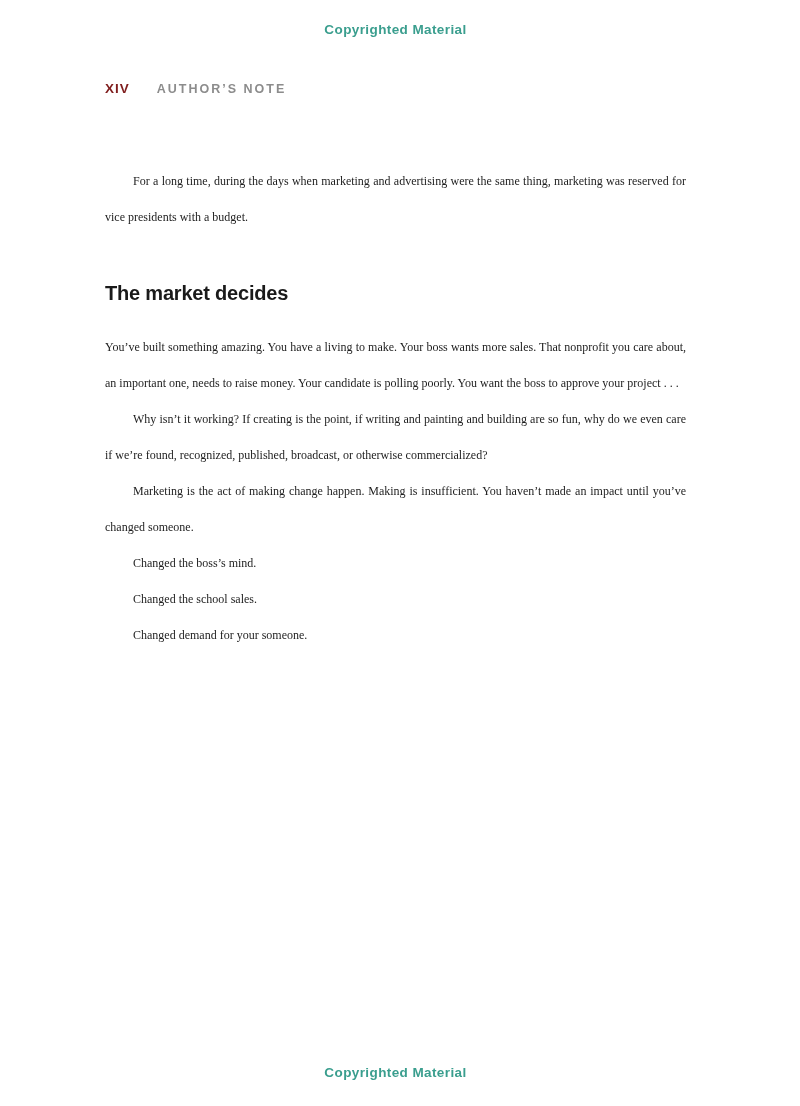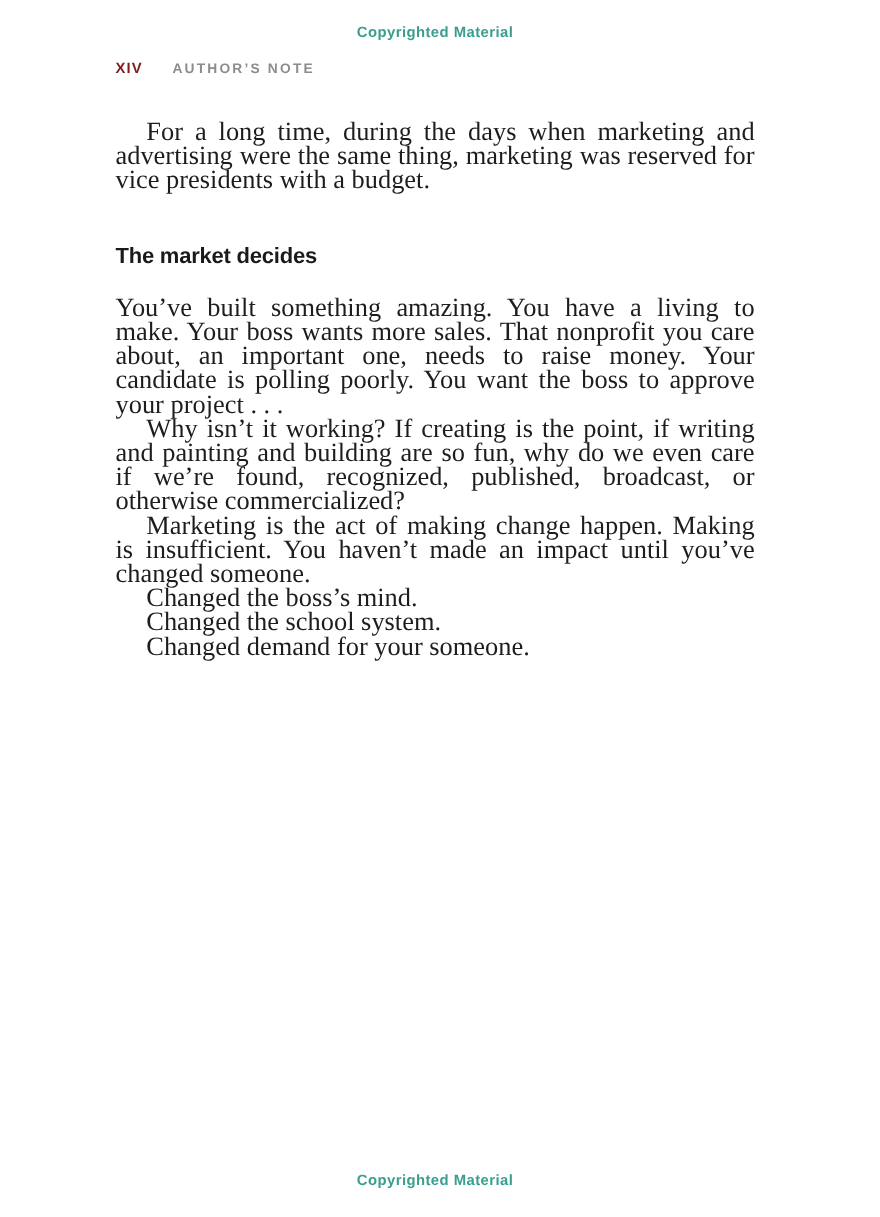--- a/index.html
+++ b/index.html
@@ -9,20 +9,21 @@
     width: 800px;
     height: 1106px;
     margin: 0 auto;
     background: #ffffff;
     padding: 22px 114px 26px 105px;
     display: flex;
     flex-direction: column;
     font-family: "Liberation Serif", serif;
     color: var(--text, #1d1d1d);
     overflow: hidden;
+    gap: 27px;
   }
   .notice {
     text-align: center;
     font-family: "Liberation Sans", sans-serif;
     font-weight: bold;
     font-size: 13.5px;
     letter-spacing: 0.4px;
     color: var(--notice, #3a9e8e);
     flex: 0 0 auto;
   }
@@ -44,22 +45,22 @@
     margin-left: 27px;
     font-size: 12.5px;
     letter-spacing: 2px;
     color: var(--running_title, #8c8c8c);
   }
   .page-body {
     margin-top: 40px;
     flex: 0 0 auto;
   }
   .page-body p {
-    font-size: 24px;
-    line-height: 22px;
+    font-size: 12px;
+    line-height: 36px;
     text-align: justify;
     color: var(--text, #1d1d1d);
   }
   .page-body p.indent { text-indent: 28px; }
   .page-body h2 {
     font-family: "Liberation Sans", sans-serif;
     font-weight: bold;
     font-size: 20px;
     letter-spacing: -0.2px;
     color: #1a1a1a;
@@ -78,18 +79,18 @@
     <span class="running-title">AUTHOR’S NOTE</span>
   </div>
 
   <div class="page-body">
       <p class="indent">For a long time, during the days when marketing and advertising were the same thing, marketing was reserved for vice presidents with a budget.</p>
       <h2>The market decides</h2>
       <p class="no-indent">You’ve built something amazing. You have a living to make. Your boss wants more sales. That nonprofit you care about, an important one, needs to raise money. Your candidate is polling poorly. You want the boss to approve your project . . .</p>
       <p class="indent">Why isn’t it working? If creating is the point, if writing and painting and building are so fun, why do we even care if we’re found, recognized, published, broadcast, or otherwise commercialized?</p>
       <p class="indent">Marketing is the act of making change happen. Making is insufficient. You haven’t made an impact until you’ve changed someone.</p>
       <p class="indent">Changed the boss’s mind.</p>
-      <p class="indent">Changed the school system.</p>
+      <p class="indent">Changed the school sales.</p>
       <p class="indent">Changed demand for your someone.</p>
     </div>
 
   <div class="notice bottom">Copyrighted Material</div>
 </div>
 
 </body></html>

